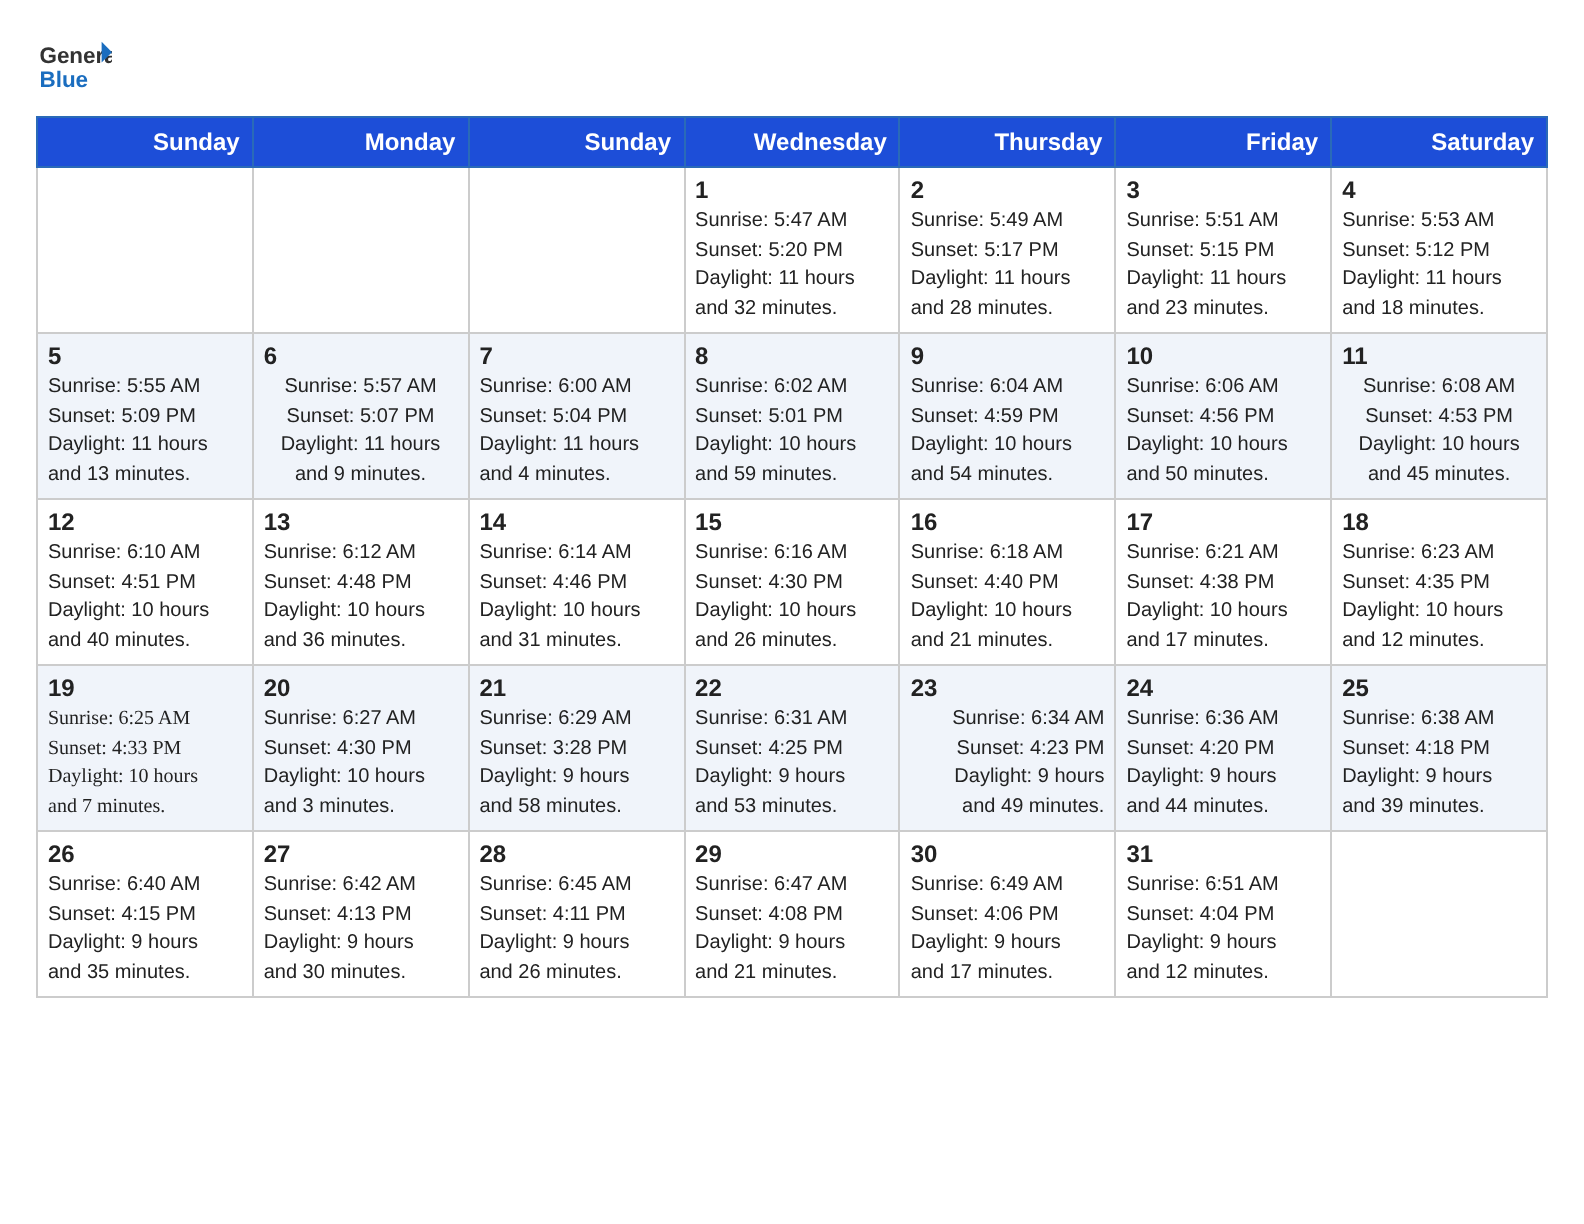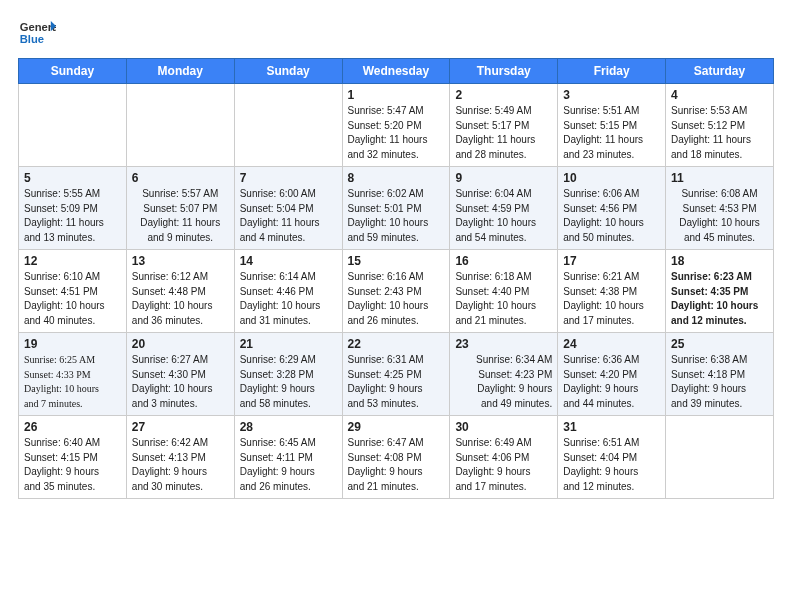--- a/index.html
+++ b/index.html
@@ -46,25 +46,25 @@
     .location {
       font-size: 14px;
       color: #555;
     }
     .calendar-table {
       width: 100%;
       border-collapse: collapse;
       table-layout: fixed;
     }
     .calendar-table thead tr th {
-      background: #3b82f6;
+      background: #1d4ed8;
       color: #fff;
       font-size: 12px;
       font-weight: bold;
-      text-align: center;
+      text-align: right;
       padding: 5px 6px;
       border: 1px solid #2a6ab8;
     }
     .calendar-table tbody tr td {
       vertical-align: top;
       border: 1px solid #ccc;
       padding: 4px 5px;
       font-size: 10.5px;
       color: #222;
       height: 80px;
@@ -227,41 +227,41 @@
           <td>
             <span class="day-num">14</span>
             <div class="day-info" style="white-space: pre-line;">Sunrise: 6:14 AM
 Sunset: 4:46 PM
 Daylight: 10 hours
 and 31 minutes.</div>
           </td>
           <td>
             <span class="day-num">15</span>
             <div class="day-info" style="white-space: pre-line;">Sunrise: 6:16 AM
-Sunset: 2:43 PM
+Sunset: 4:30 PM
 Daylight: 10 hours
 and 26 minutes.</div>
           </td>
           <td>
             <span class="day-num">16</span>
             <div class="day-info" style="white-space: pre-line;">Sunrise: 6:18 AM
 Sunset: 4:40 PM
 Daylight: 10 hours
 and 21 minutes.</div>
           </td>
           <td>
             <span class="day-num">17</span>
             <div class="day-info" style="white-space: pre-line;">Sunrise: 6:21 AM
 Sunset: 4:38 PM
 Daylight: 10 hours
 and 17 minutes.</div>
           </td>
           <td>
             <span class="day-num">18</span>
-            <div class="day-info" style="white-space: pre-line; font-weight: bold;">Sunrise: 6:23 AM
+            <div class="day-info" style="white-space: pre-line;">Sunrise: 6:23 AM
 Sunset: 4:35 PM
 Daylight: 10 hours
 and 12 minutes.</div>
           </td>
         </tr>
         <tr>
           <td>
             <span class="day-num">19</span>
             <div class="day-info" style="white-space: pre-line; font-family: Liberation Serif, serif;">Sunrise: 6:25 AM
 Sunset: 4:33 PM

